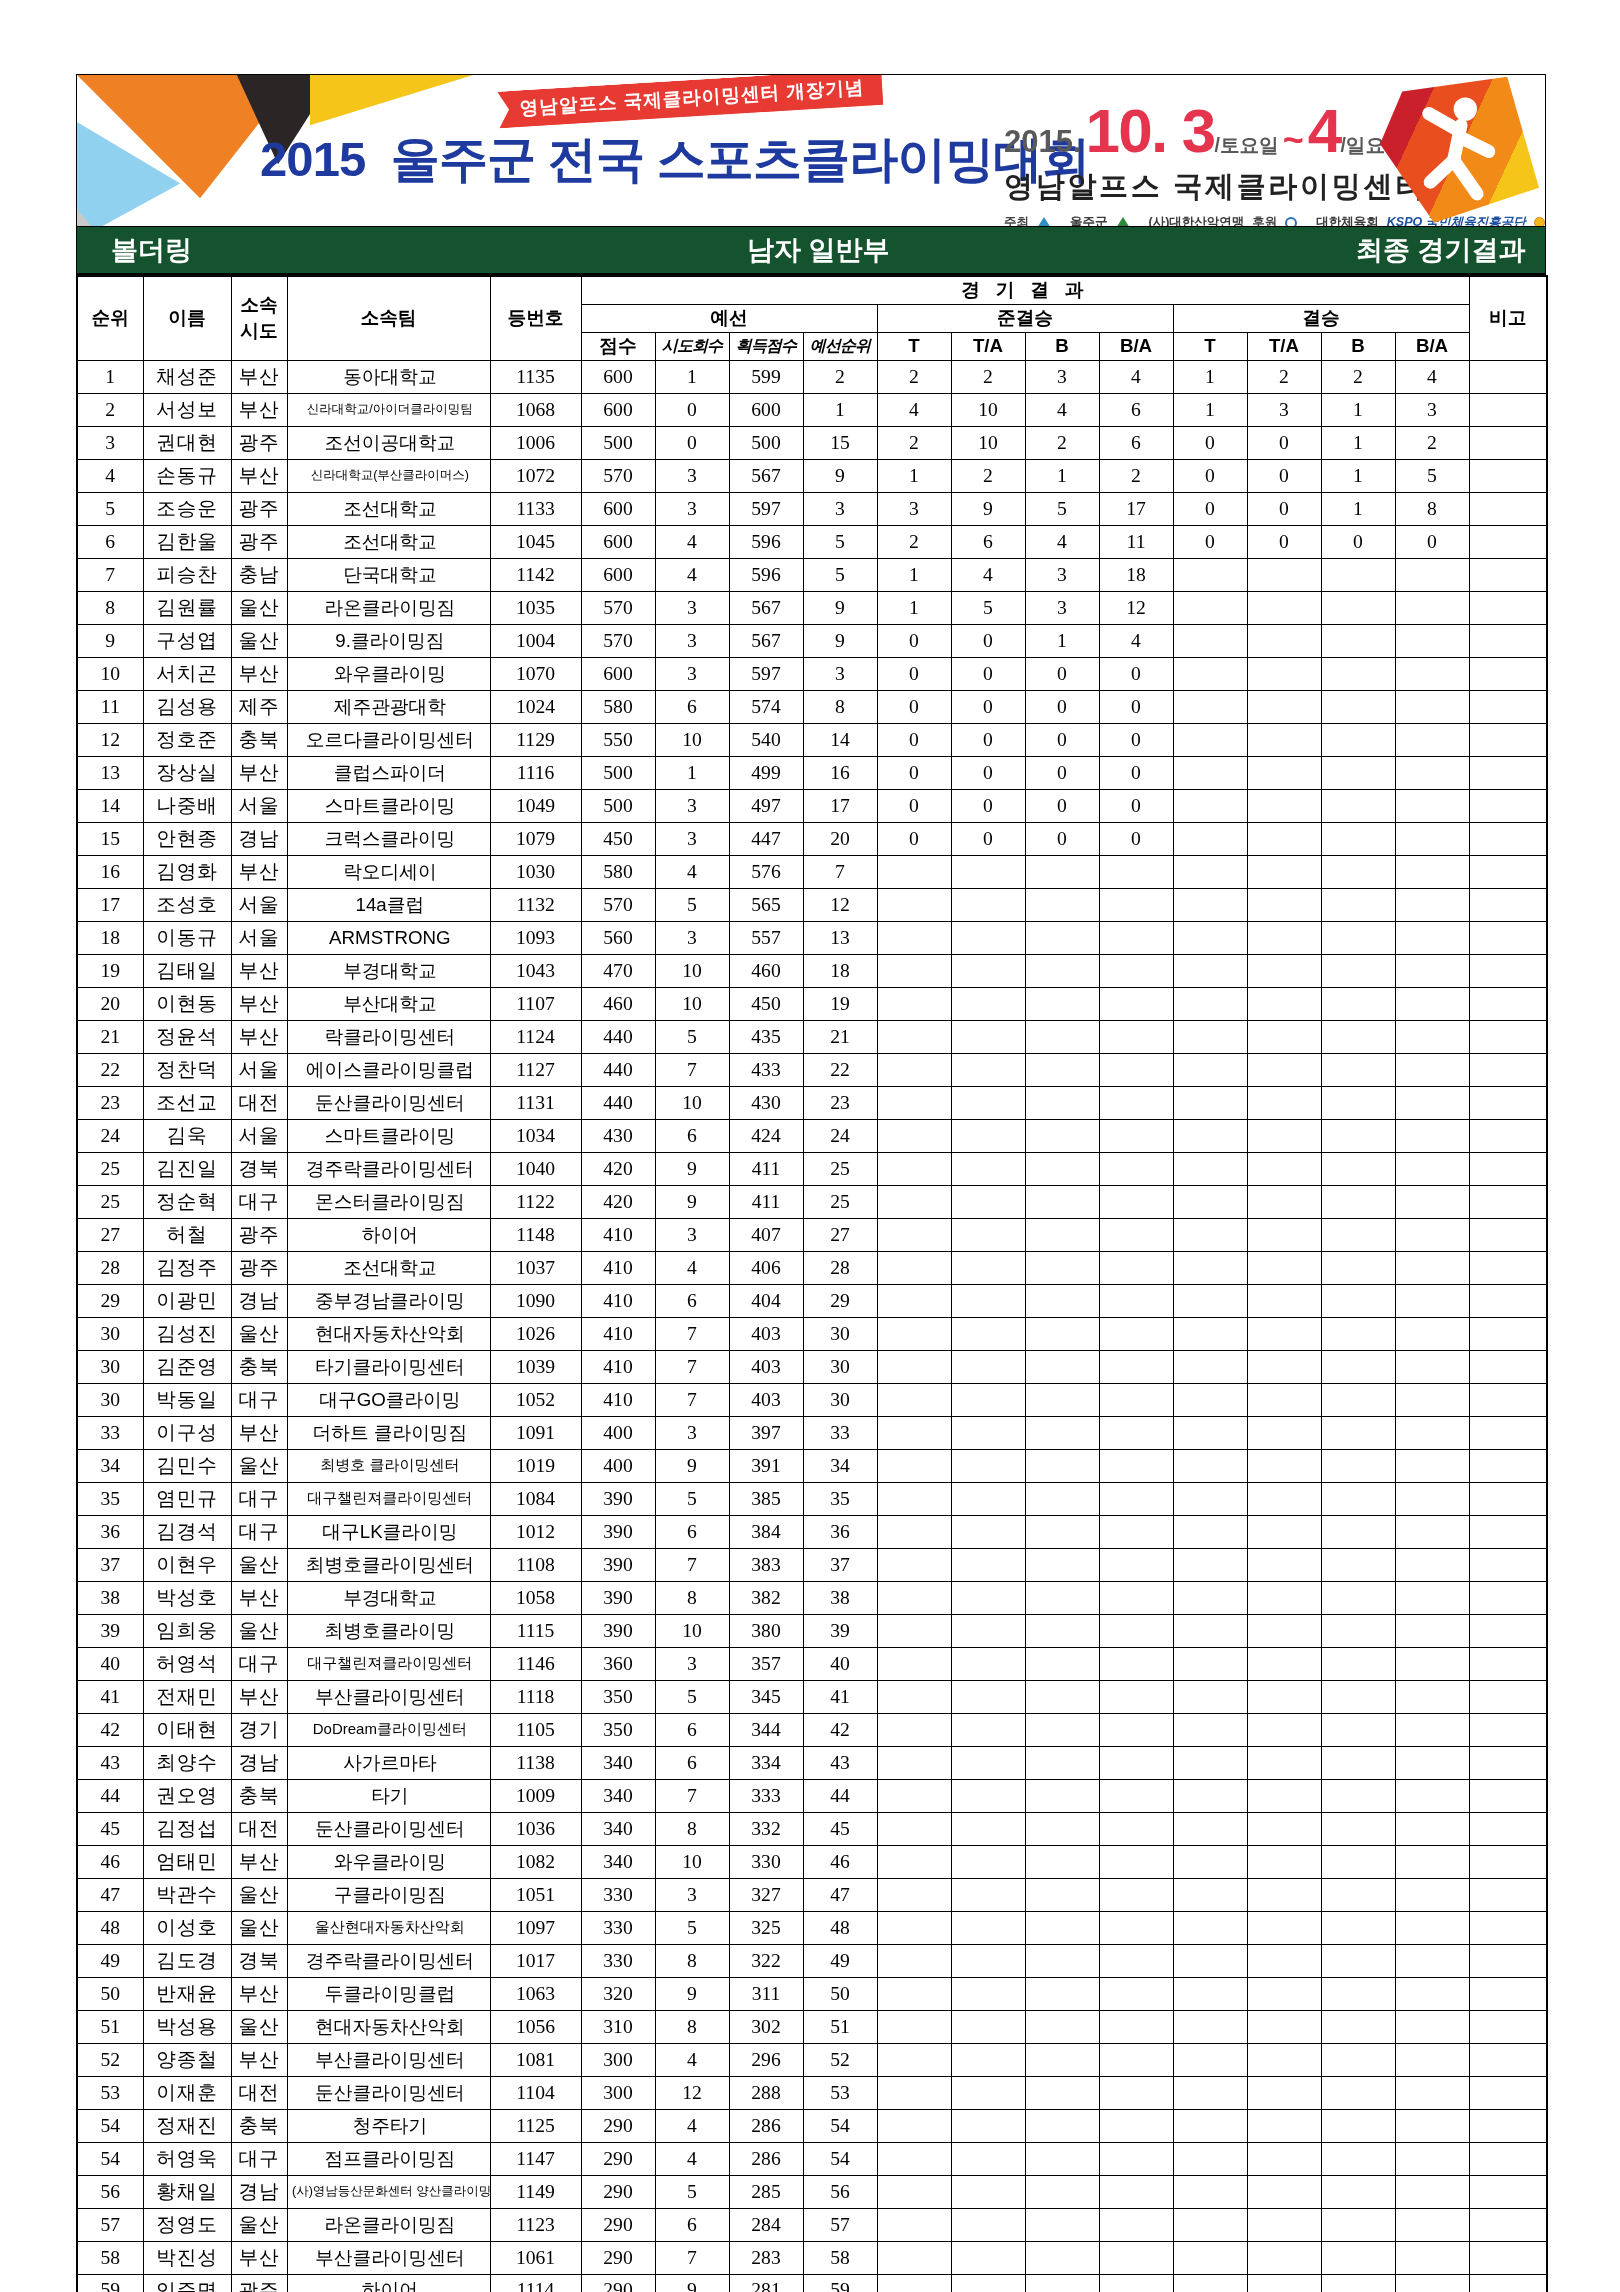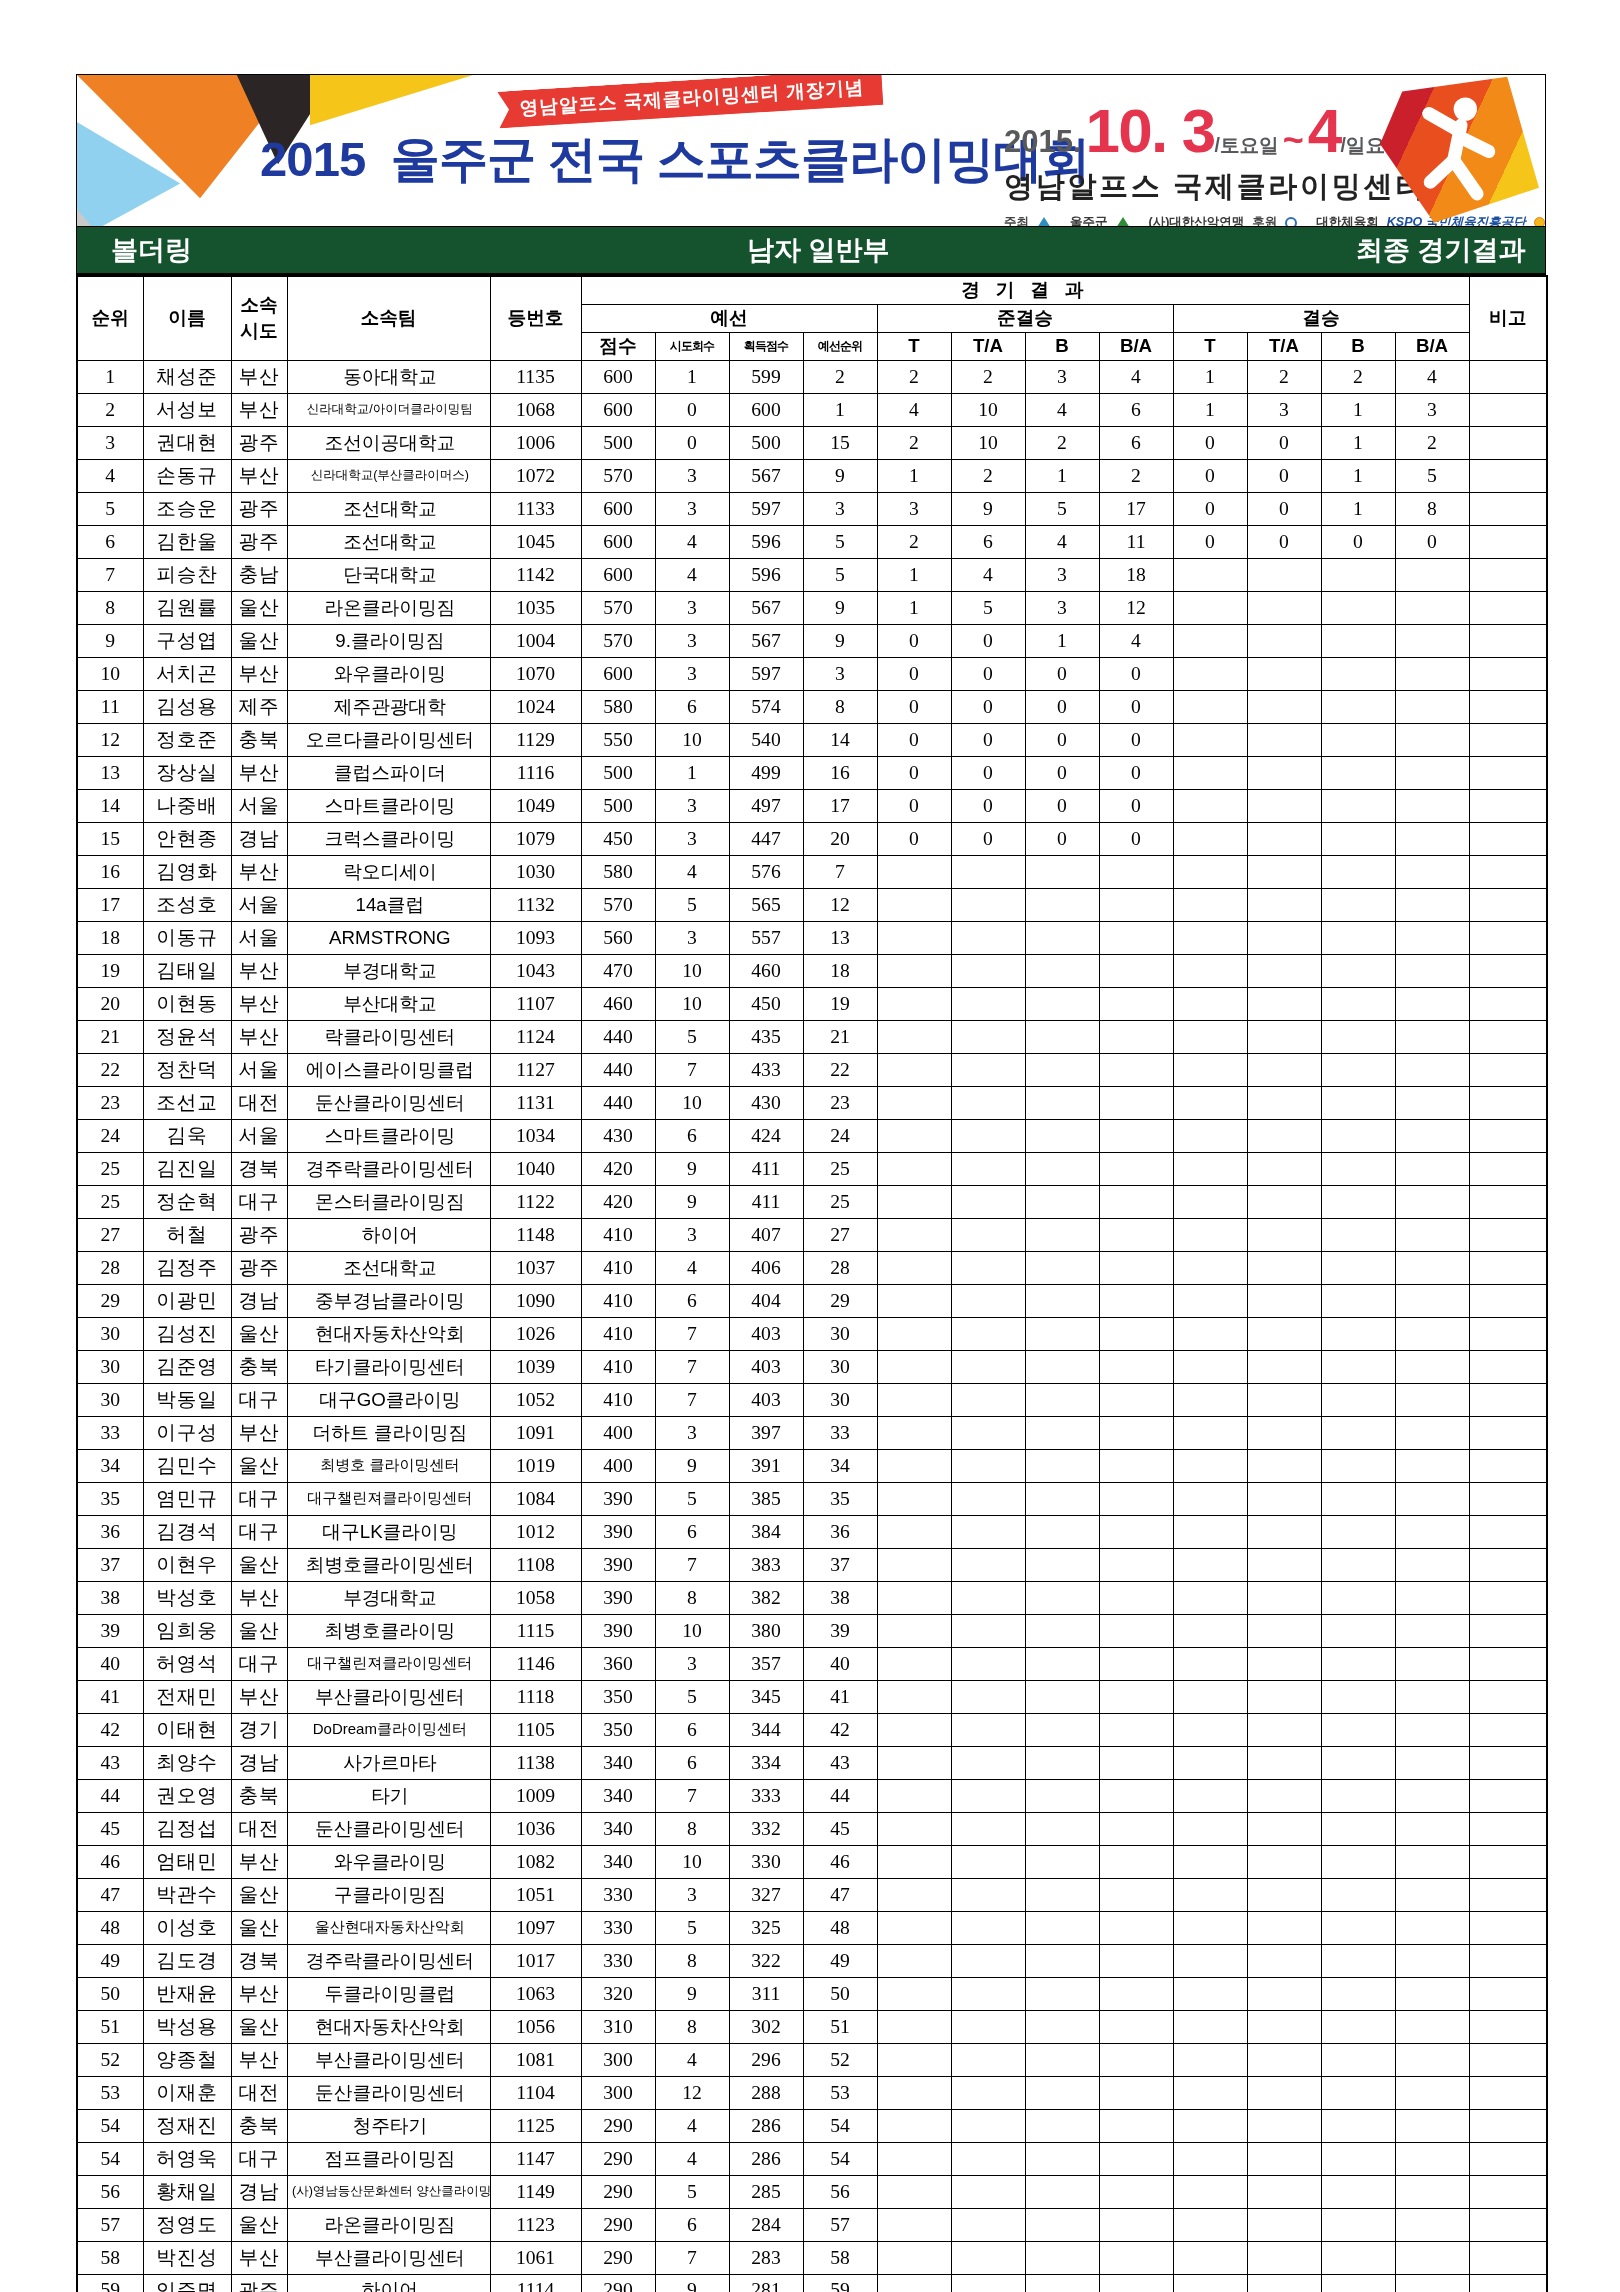--- a/index.html
+++ b/index.html
@@ -56,21 +56,21 @@
   .band-center{flex:1;text-align:center;}
   .band-right{width:383px;text-align:right;padding-right:19.6px;}
 
   
   table{border-collapse:collapse;table-layout:fixed;width:1470px;}
   th,td{border:1.8px solid #000;text-align:center;vertical-align:middle;overflow:hidden;padding:0 1.8px;}
   table{border:2.7px solid #000;}
   thead tr{height:28px;}
   tbody tr{height:33px;}
   th{font-size:18.7px;font-weight:bold;background:#fff;}
-  th.small{font-size:12px;letter-spacing:-0.9px;}
+  th.small{font-size:16px;letter-spacing:-0.9px;font-style:italic;}
   th.group{letter-spacing:5.3px;}
   td.num{font-family:"Liberation Serif","DejaVu Serif",serif;font-size:19.6px;}
   td.kr{font-size:19.6px;letter-spacing:0.9px;}
   td.team{text-align:center;font-size:18.7px;white-space:nowrap;padding-left:4.5px;}
   td.team.s{font-size:15px;}
   td.team.xs{font-size:12.5px;margin-top:48px;}
 </style>
 </head>
 <body>
 

